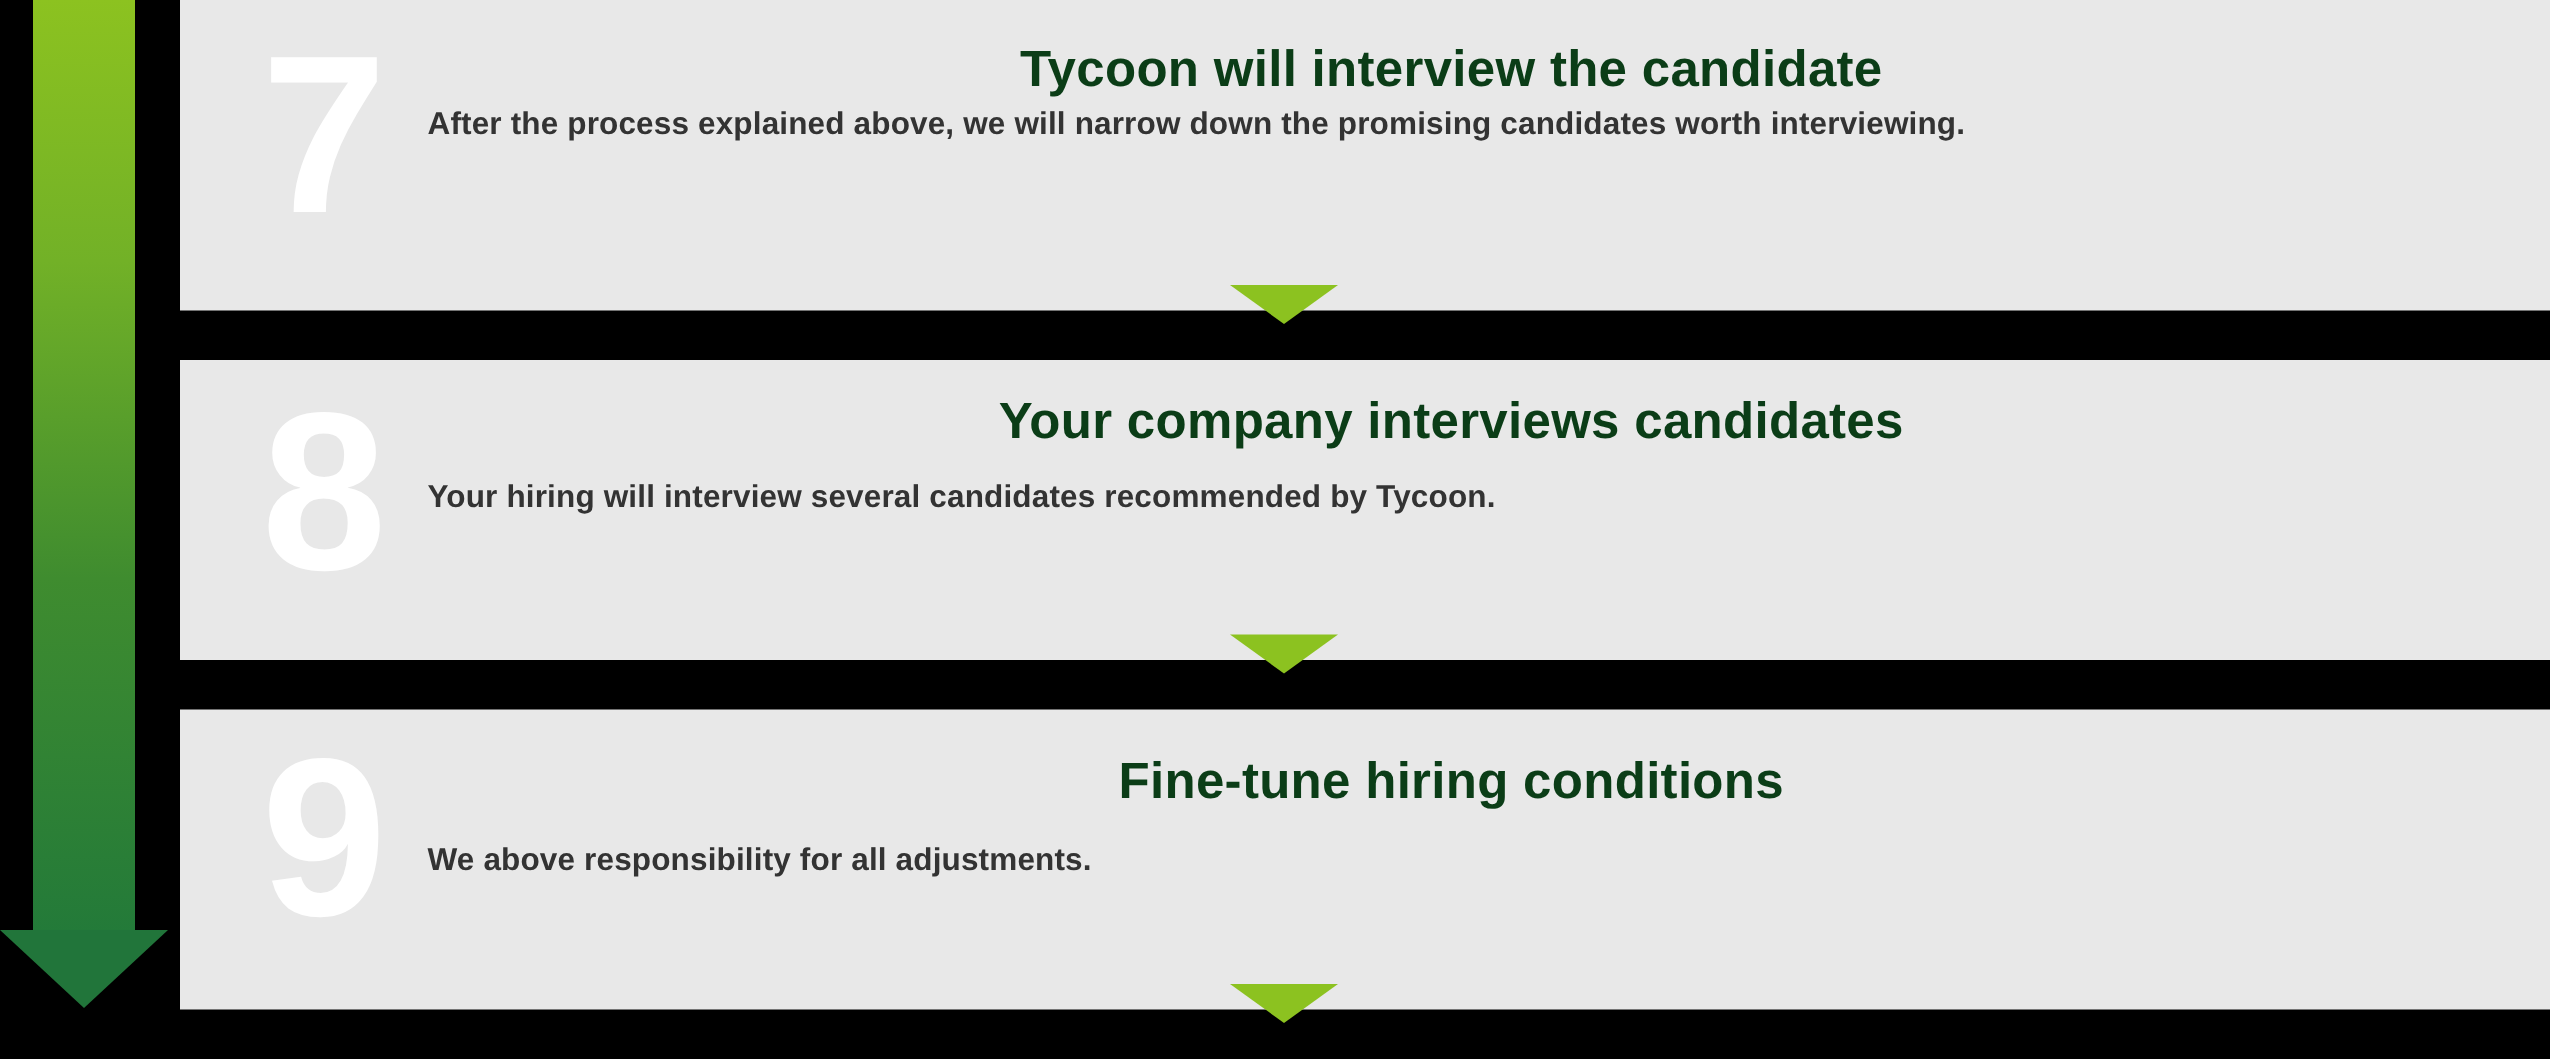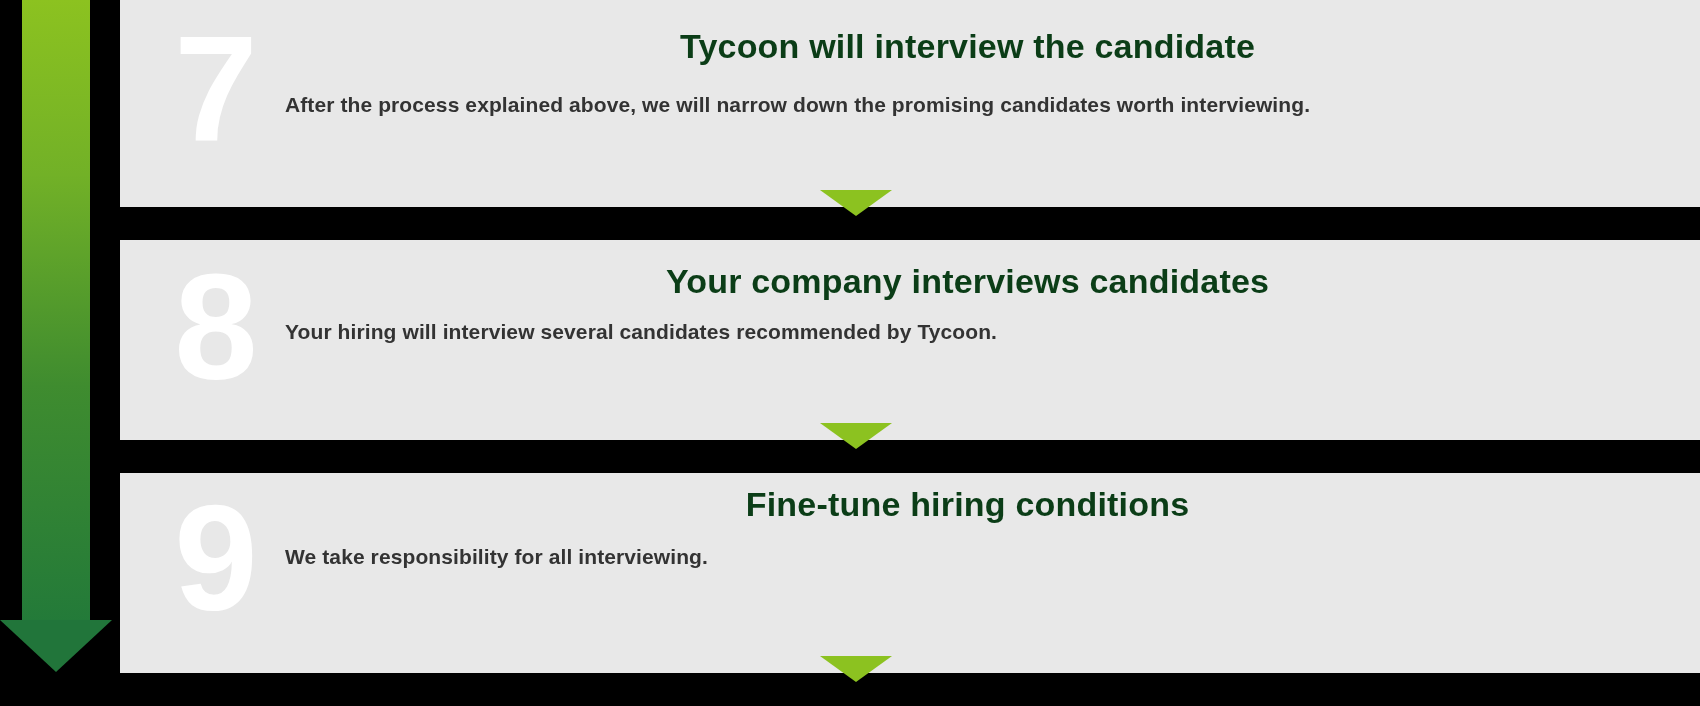--- a/index.html
+++ b/index.html
@@ -91,30 +91,30 @@
     color: #0b3d17;
     font-family: "Liberation Sans", "DejaVu Sans", sans-serif;
     font-weight: 700;
     font-size: 34px;
     line-height: 40px;
     letter-spacing: 0.2px;
     white-space: nowrap;
   }
   .card-7 .step-title { margin-top: 26px; }
   .card-8 .step-title { margin-top: 21px; }
-  .card-9 .step-title { margin-top: 11px; text-align: center; }
+  .card-9 .step-title { margin-top: 28px; text-align: center; }
 
   .step-desc {
     color: #333333;
     font-family: "Liberation Sans", "DejaVu Sans", sans-serif;
     font-weight: 700;
     font-size: 21px;
     line-height: 30px;
     letter-spacing: 0.1px;
-    margin-top: 24px;
+    margin-top: 2px;
     padding-left: 10px;
   }
   .card-8 .step-desc { margin-top: 16px; }
   .card-9 .step-desc { margin-top: 18px; }
 
   
   .connector {
     position: absolute;
     left: 820px;
     width: 0;
@@ -154,19 +154,19 @@
       <div class="step-desc">Your hiring will interview several candidates recommended by Tycoon.</div>
     </div>
   </div>
 
   <div class="connector c2"></div>
 
   <div class="step-card card-9">
     <div class="step-number">9</div>
     <div class="step-body">
       <div class="step-title">Fine-tune hiring conditions</div>
-      <div class="step-desc">We take responsibility for all interviewing.</div>
+      <div class="step-desc">We above responsibility for all adjustments.</div>
     </div>
   </div>
 
   <div class="connector c3"></div>
 
 </div>
 
 </body></html>

